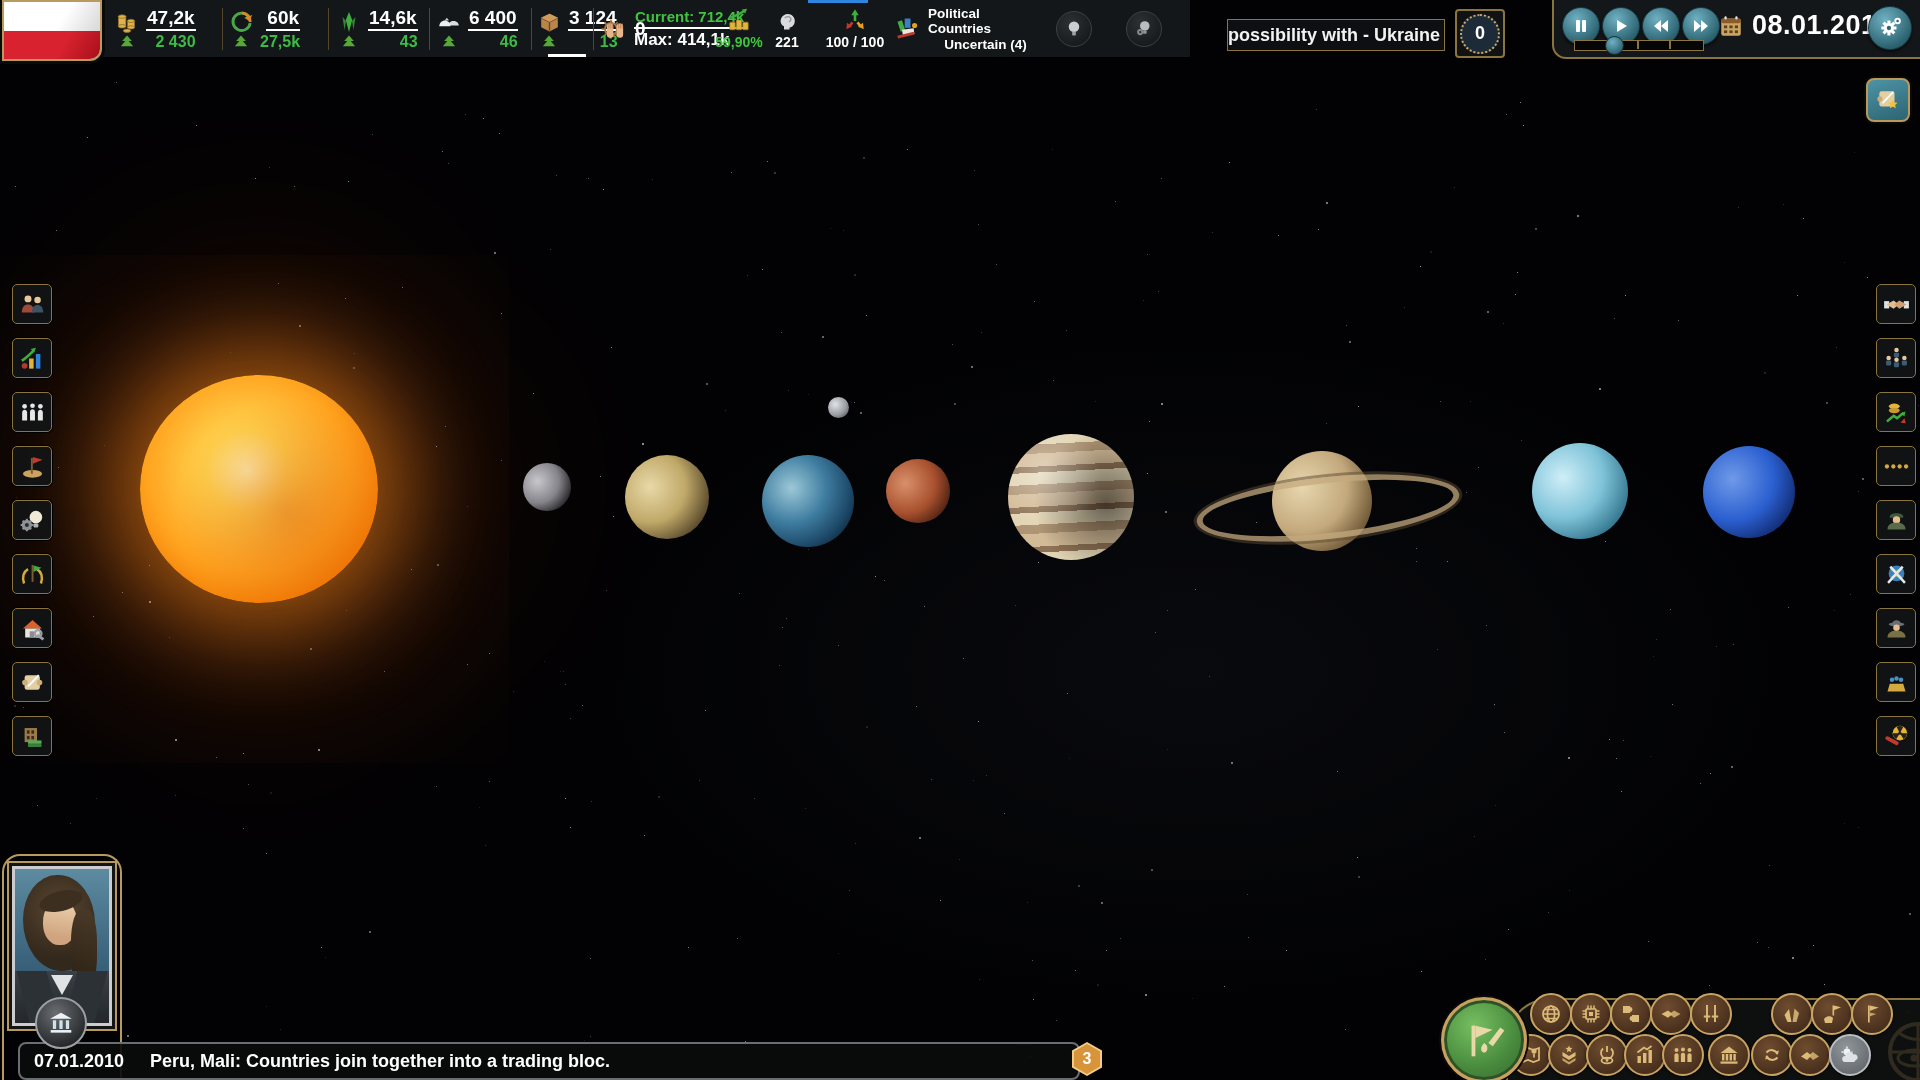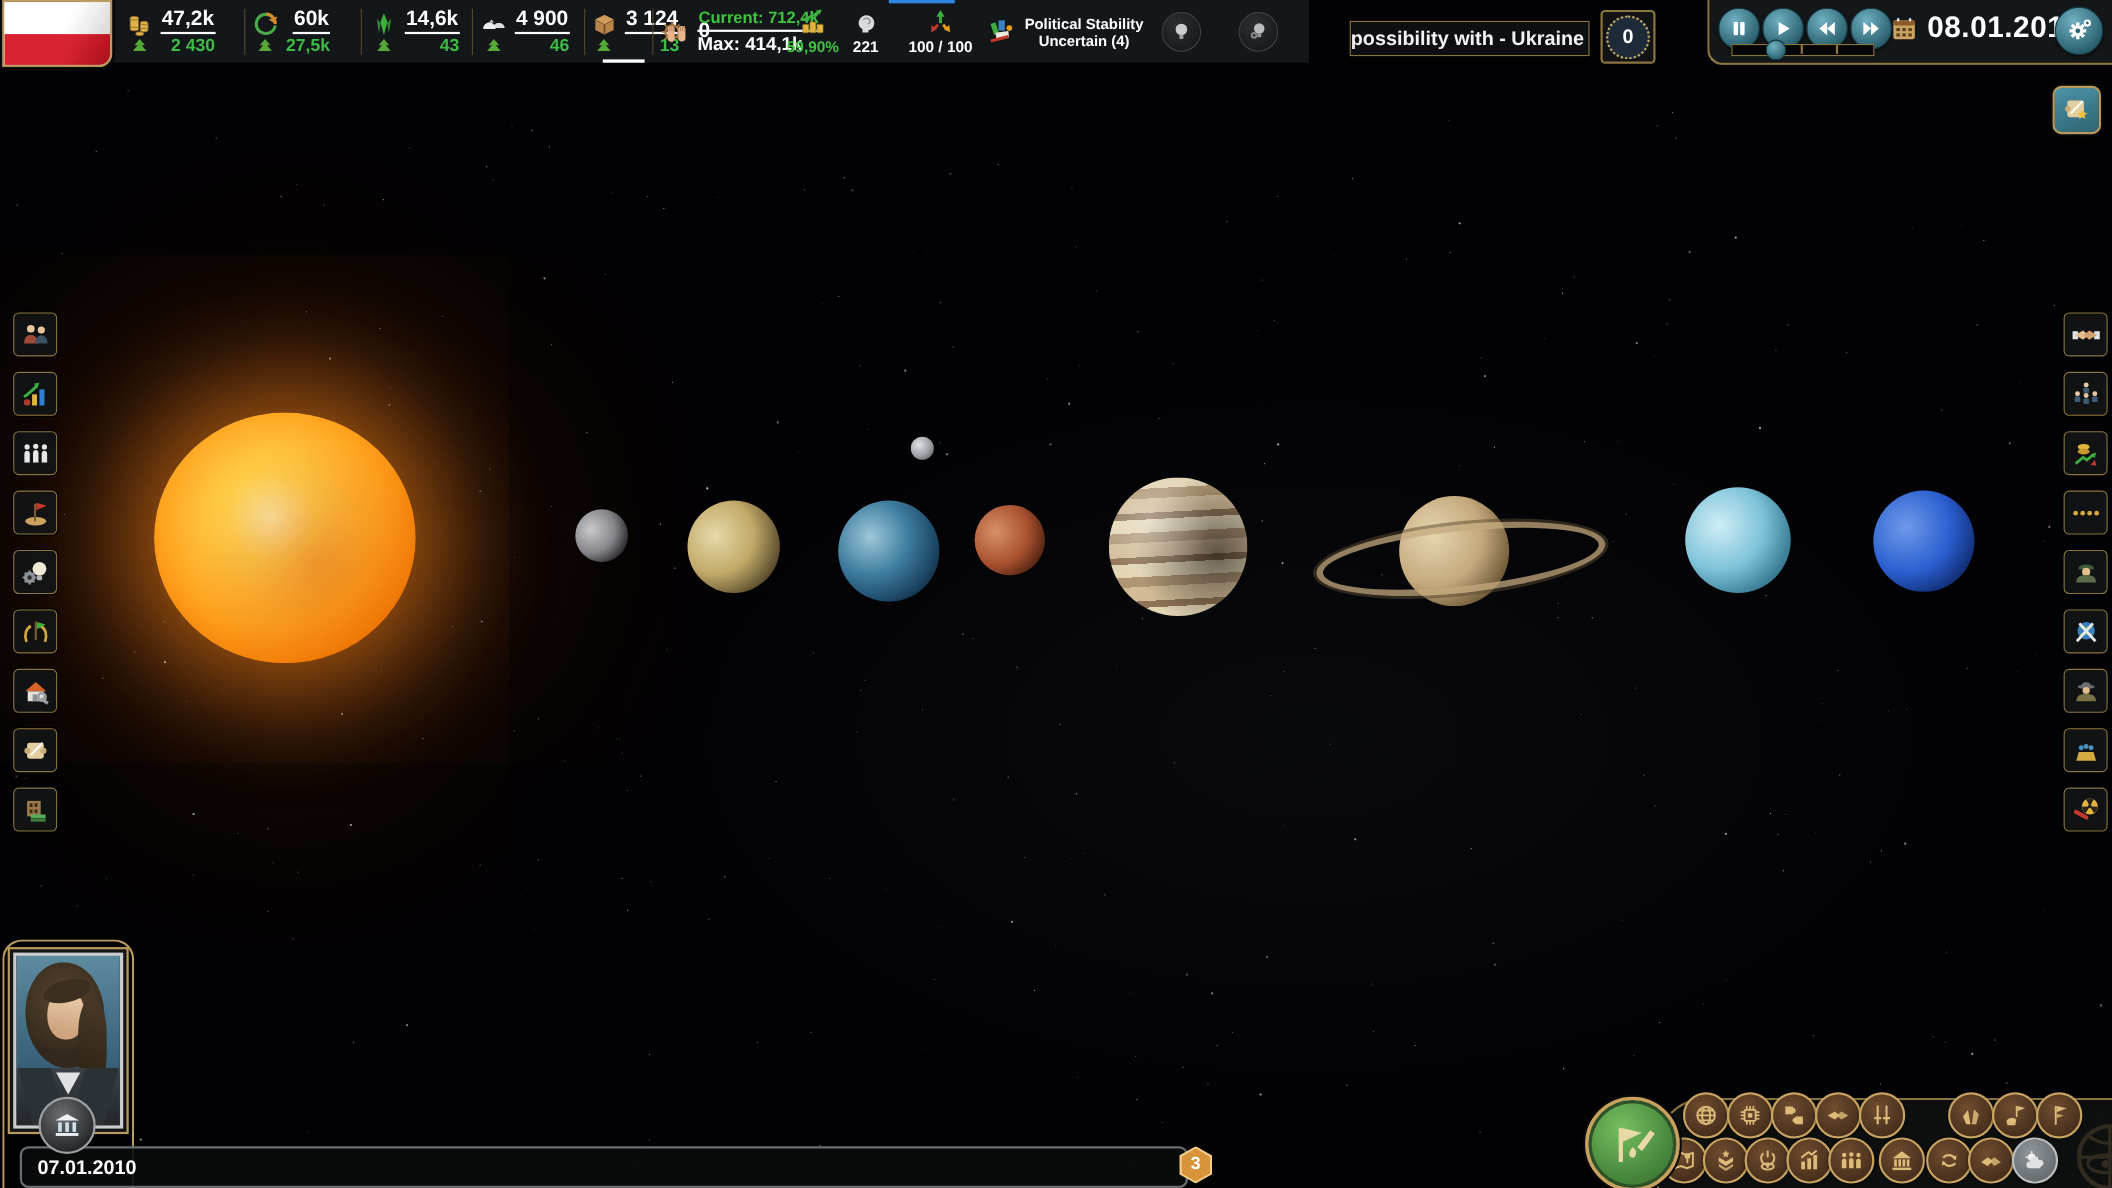--- a/index.html
+++ b/index.html
@@ -546,21 +546,21 @@
         </g>
       </svg>
     <svg width="14" height="13" viewBox="0 0 16 14">
         <g fill="#56a839">
           <path d="M8 0 2.5 6.5h11z"></path>
           <path d="M8 4 1 12.5h14z"></path>
         </g>
       </svg>
   </span>
   <span class="vals">
-      <span class="v-top">4 900</span>
+      <span class="v-top">6 400</span>
       <span class="v-bot">46</span>
     </span>
 </div>
 <div class="vsep" style="left:531px"></div>
 
 <div class="res" style="left:534px;">
   <span class="ic">
     <svg width="25" height="26" viewBox="0 0 24 24">
         <path d="M4 8 12 4l8 4v9l-8 4-8-4z" fill="#b8854a"></path>
         <path d="M4 8l8 4 8-4M12 12v9" stroke="#6e4c28" stroke-width="1.4" fill="none"></path>
@@ -665,21 +665,21 @@
   <span>
     <svg width="28" height="28" viewBox="0 0 24 24">
         <rect x="10" y="3" width="5" height="8" fill="#3a7fc0"></rect>
         <rect x="5" y="5" width="4" height="9" fill="#3fae3f" transform="rotate(-18 7 9)"></rect>
         <rect x="8" y="12" width="10" height="5" fill="#ece8e0" transform="rotate(-8 13 14)"></rect>
         <path d="M4 19l14-3.5" stroke="#c0392b" stroke-width="2.4"></path>
         <circle cx="18.5" cy="9" r="2.2" fill="#e6a11e"></circle>
       </svg>
   </span>
   <span style="display:flex;flex-direction:column;align-items:center;">
-    <span class="lab" style="font-size:13.5px">Political Stability</span>
+    <span class="lab" style="font-size:13.5px">Political Countries</span>
     <span class="lab" style="font-size:13.5px">Uncertain (4)</span>
   </span>
 </div>
 
 <div class="bulb-btn" style="left:1056px">
   <svg width="18" height="20" viewBox="0 0 24 26">
       <circle cx="12" cy="10" r="7" fill="#c9cdd0"></circle>
       <rect x="9.5" y="16.5" width="5" height="5" rx="1.2" fill="#9aa0a6"></rect>
     </svg>
 </div>
@@ -966,20 +966,21 @@
         <rect x="4.5" y="8.5" width="3" height="8"></rect>
         <rect x="10.5" y="8.5" width="3" height="8"></rect>
         <rect x="16.5" y="8.5" width="3" height="8"></rect>
       </g>
       <rect x="2.5" y="17.5" width="19" height="2.4" fill="#eef2f5"></rect>
     </svg>
 </div>
 
 <div id="news-bar">
   <span class="nd">07.01.2010</span>
+  <span class="nm">Peru, Mali: Countries join together into a trading bloc.</span>
 </div>
 <div id="news-badge">
   <span class="hx">
       <span>3</span>
     </span>
 </div>
 
 <div id="br-panel"></div>
 <div id="watermark">
   <svg width="80" height="62" viewBox="0 0 80 62">

